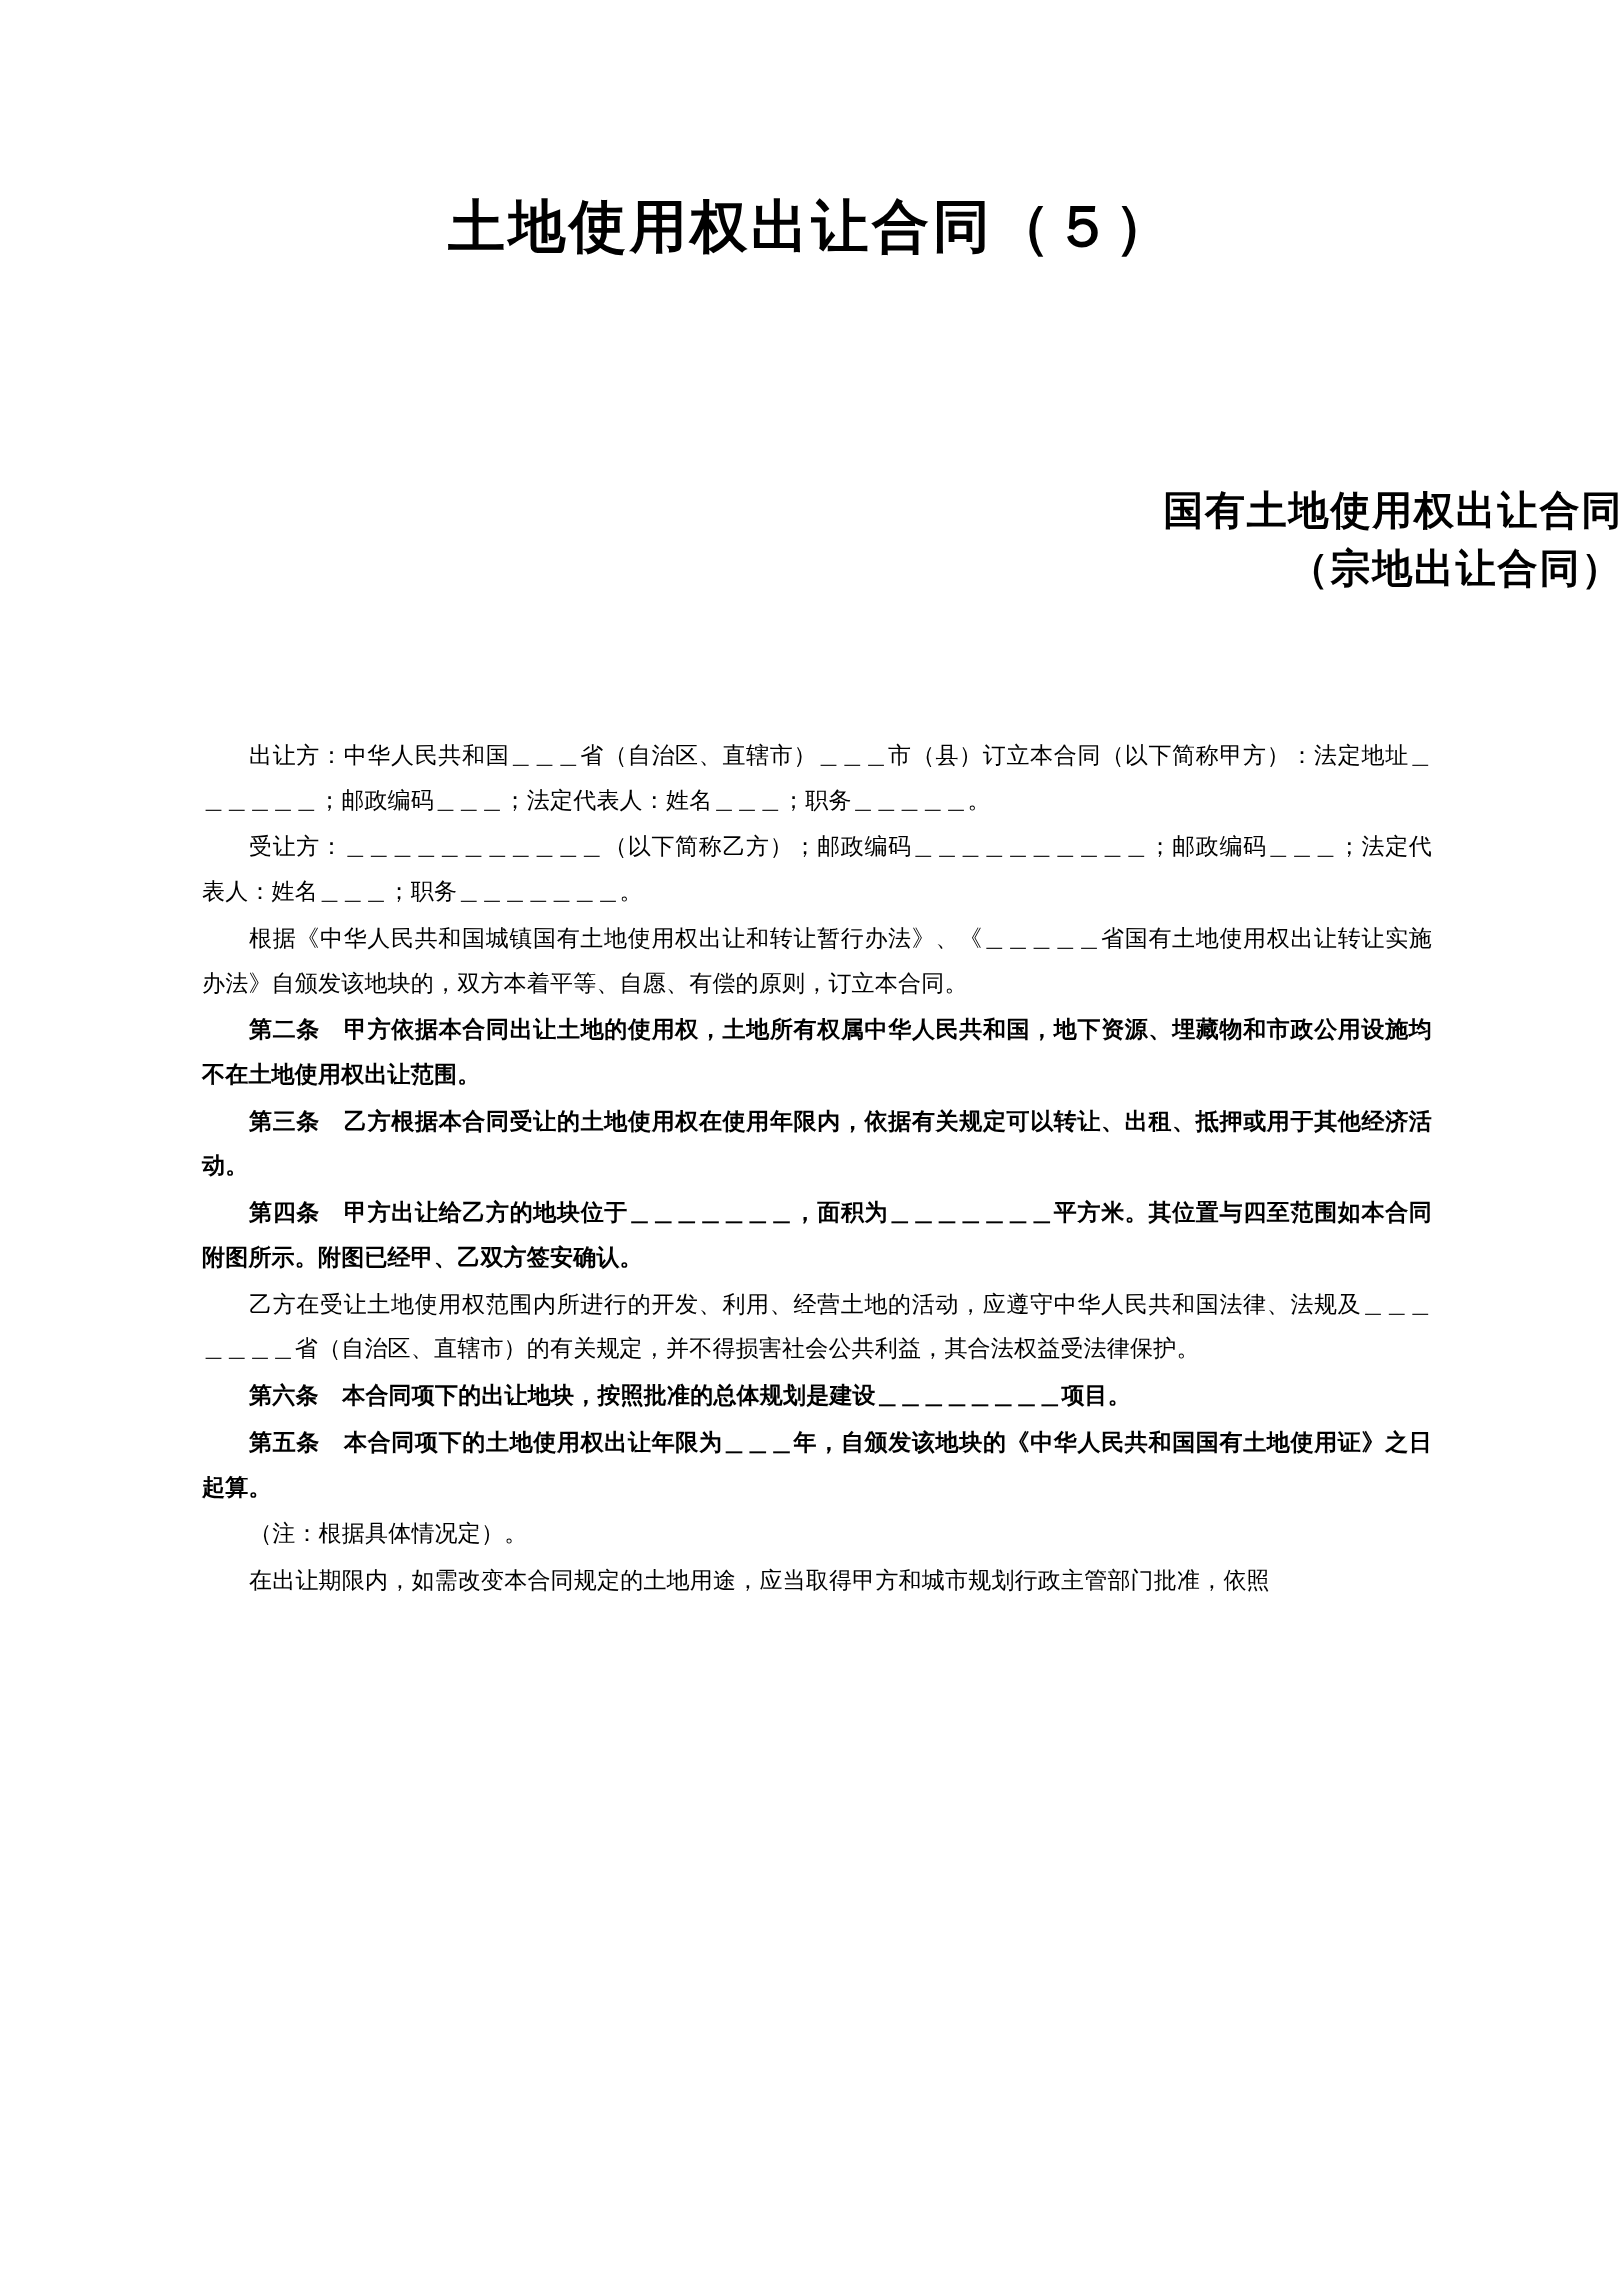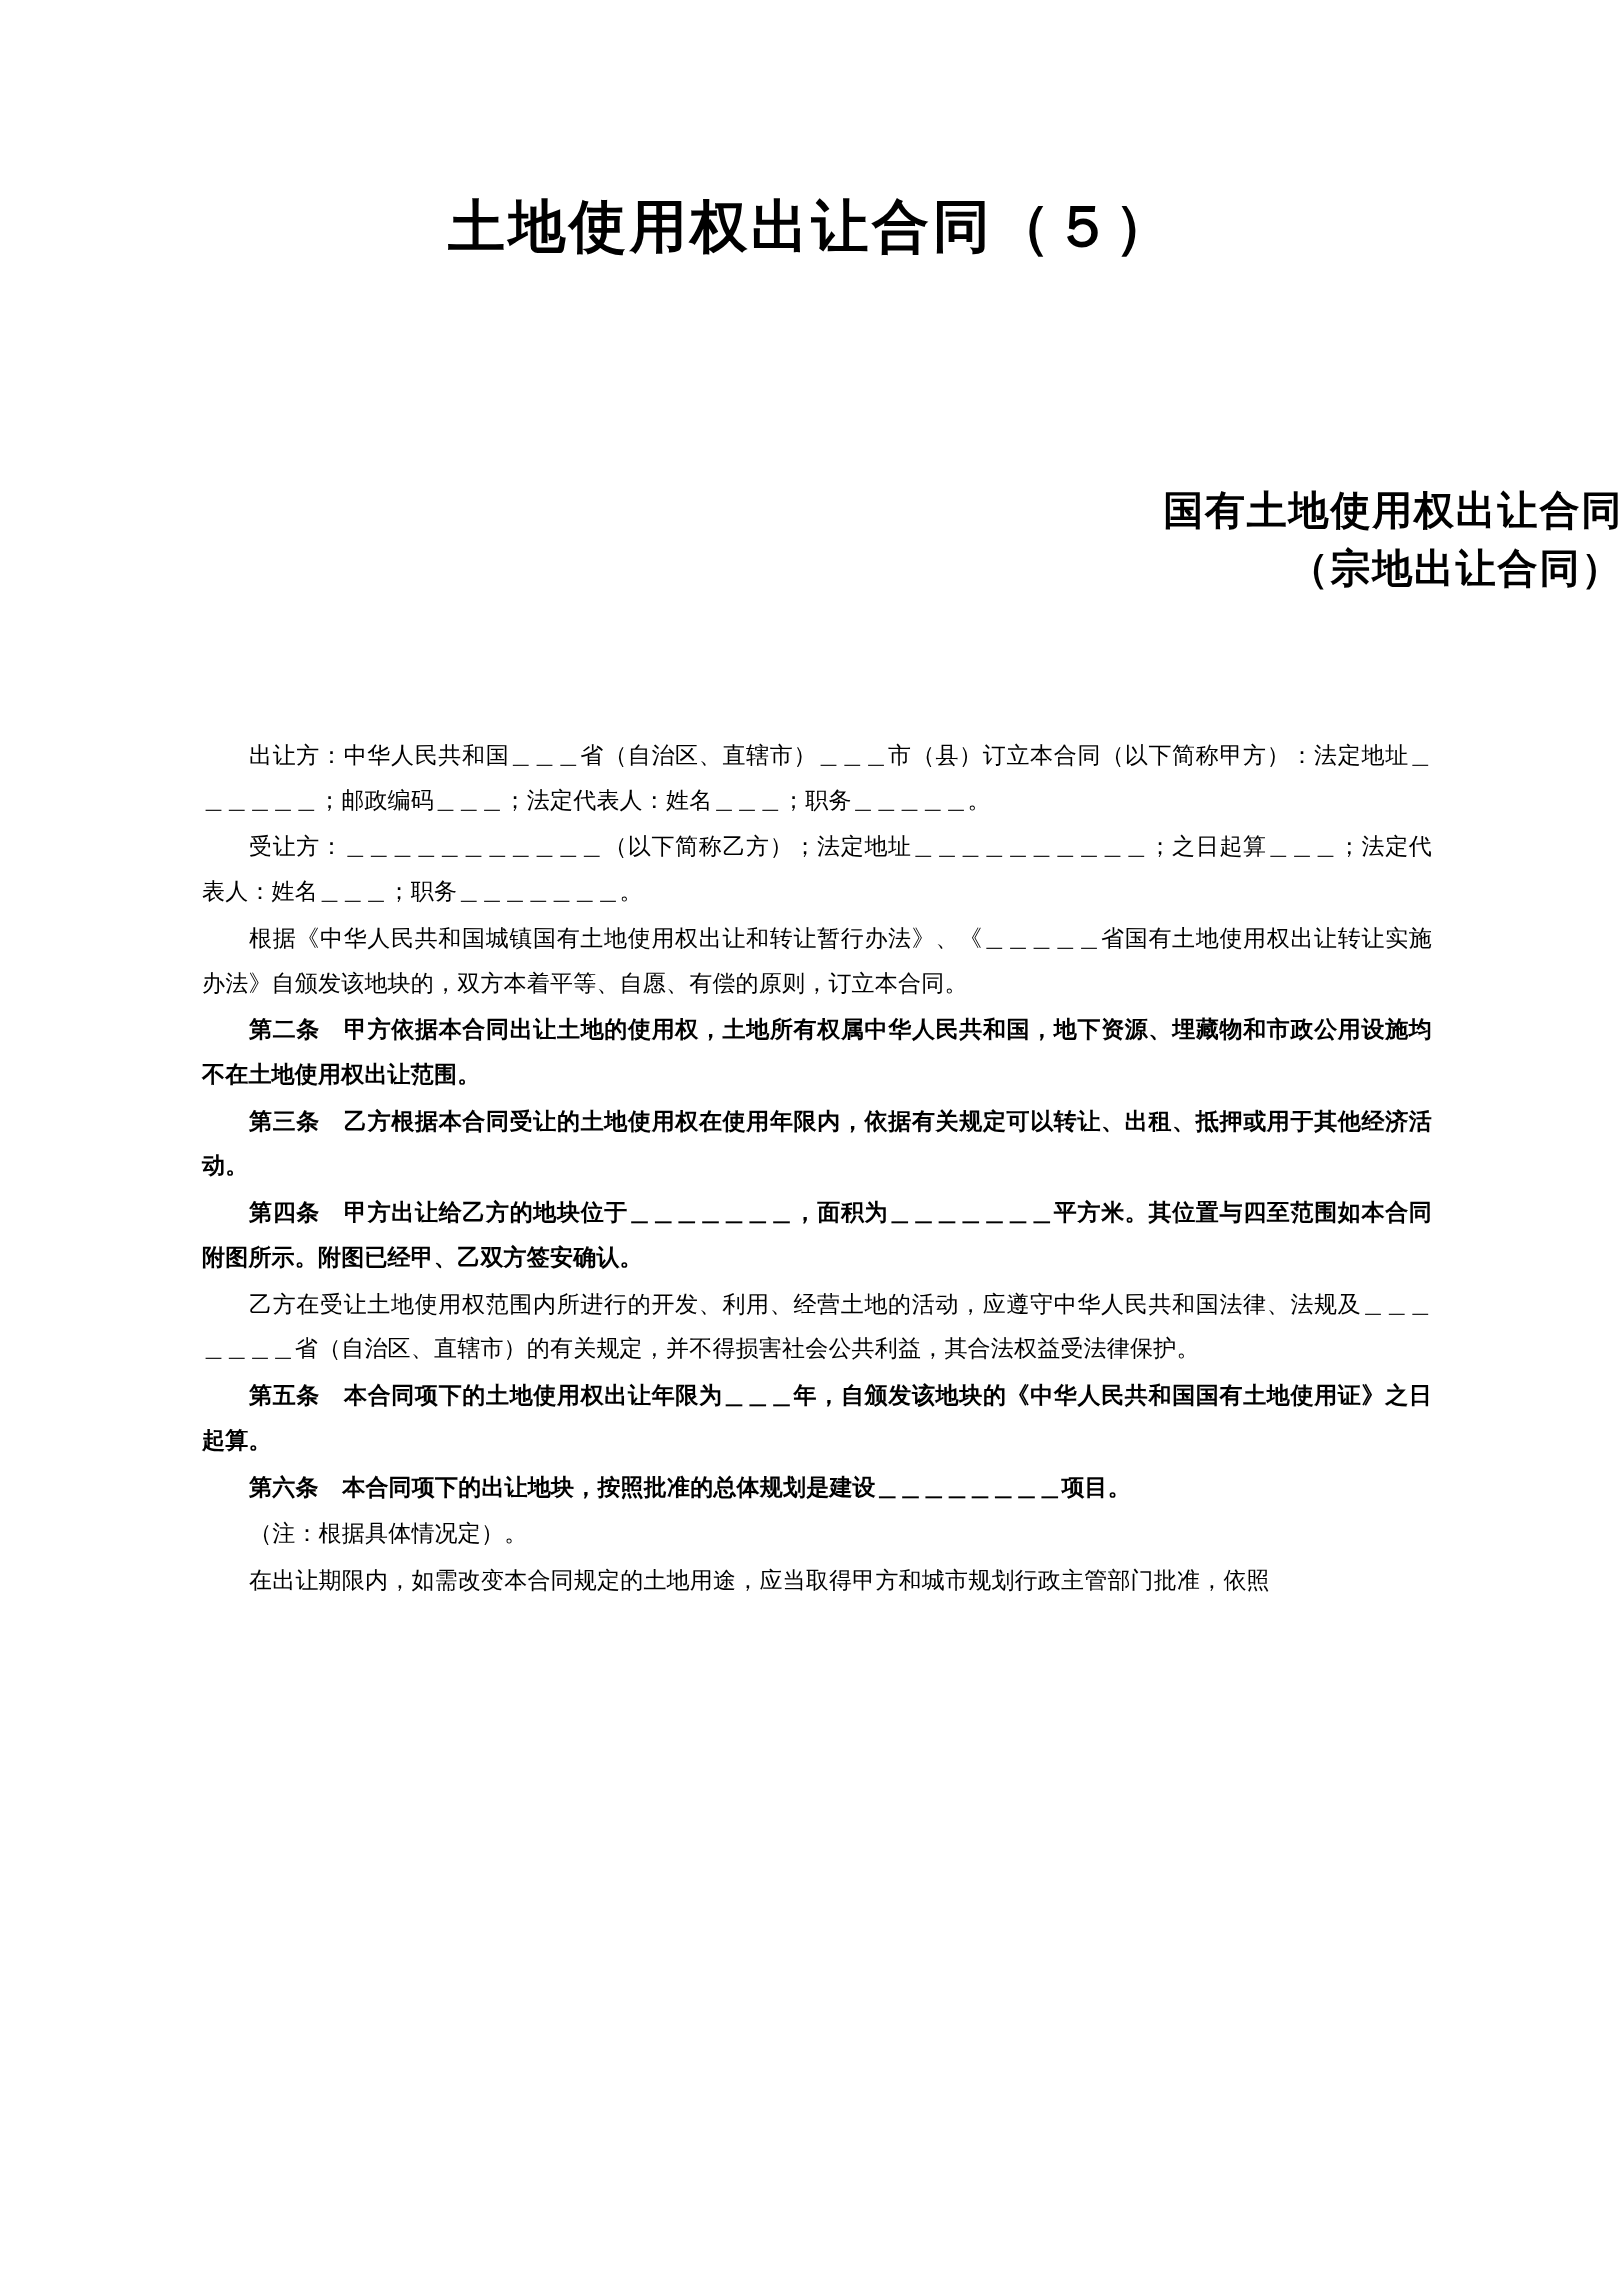--- a/index.html
+++ b/index.html
@@ -75,43 +75,43 @@
   <div class="doc-title">土地使用权出让合同（５）</div>
 
   <div class="sub-title-block">
     <div class="sub-title">国有土地使用权出让合同</div>
     <div class="sub-title">（宗地出让合同）</div>
   </div>
 
   <div class="body-block">
 
     <p class="para indent">出让方：中华人民共和国＿＿＿省（自治区、直辖市）＿＿＿市（县）订立本合同（以下简称甲方）：法定地址＿＿＿＿＿＿；邮政编码＿＿＿；法定代表人：姓名＿＿＿；职务＿＿＿＿＿。</p>
-    <p class="para indent">受让方：＿＿＿＿＿＿＿＿＿＿＿（以下简称乙方）；法定地址＿＿＿＿＿＿＿＿＿＿；之日起算＿＿＿；法定代表人：姓名＿＿＿；职务＿＿＿＿＿＿＿。</p>
+    <p class="para indent">受让方：＿＿＿＿＿＿＿＿＿＿＿（以下简称乙方）；邮政编码＿＿＿＿＿＿＿＿＿＿；邮政编码＿＿＿；法定代表人：姓名＿＿＿；职务＿＿＿＿＿＿＿。</p>
     <p class="para indent">根据《中华人民共和国城镇国有土地使用权出让和转让暂行办法》、《＿＿＿＿＿省国有土地使用权出让转让实施办法》自颁发该地块的，双方本着平等、自愿、有偿的原则，订立本合同。</p>
 
     <p class="para indent bold">
       <span class="art-label">第二条</span><span class="gap-sm"></span><span>甲方依据本合同出让土地的使用权，土地所有权属中华人民共和国，地下资源、埋藏物和市政公用设施均不在土地使用权出让范围。</span>
     </p>
 
     <p class="para indent bold">
       <span class="art-label">第三条</span><span class="gap-sm"></span><span>乙方根据本合同受让的土地使用权在使用年限内，依据有关规定可以转让、出租、抵押或用于其他经济活动。</span>
     </p>
 
     <p class="para indent bold">
       <span class="art-label">第四条</span><span class="gap-sm"></span><span>甲方出让给乙方的地块位于＿＿＿＿＿＿＿，面积为＿＿＿＿＿＿＿平方米。其位置与四至范围如本合同附图所示。附图已经甲、乙双方签安确认。</span>
     </p>
 
     <p class="para indent">乙方在受让土地使用权范围内所进行的开发、利用、经营土地的活动，应遵守中华人民共和国法律、法规及＿＿＿＿＿＿＿省（自治区、直辖市）的有关规定，并不得损害社会公共利益，其合法权益受法律保护。</p>
 
     <p class="para indent bold">
-      <span class="art-label">第五条</span><span class="gap-sm"></span><span>本合同项下的土地使用权出让年限为＿＿＿年，自颁发该地块的《中华人民共和国国有土地使用证》之日起算。</span>
+      <span class="art-label">第六条</span><span class="gap-sm"></span><span>本合同项下的出让地块，按照批准的总体规划是建设＿＿＿＿＿＿＿＿项目。</span>
     </p>
 
     <p class="para indent bold">
-      <span class="art-label">第六条</span><span class="gap-sm"></span><span>本合同项下的出让地块，按照批准的总体规划是建设＿＿＿＿＿＿＿＿项目。</span>
+      <span class="art-label">第五条</span><span class="gap-sm"></span><span>本合同项下的土地使用权出让年限为＿＿＿年，自颁发该地块的《中华人民共和国国有土地使用证》之日起算。</span>
     </p>
 
     <p class="para indent">（注：根据具体情况定）。</p>
     <p class="para indent">在出让期限内，如需改变本合同规定的土地用途，应当取得甲方和城市规划行政主管部门批准，依照</p>
 
   </div>
 </div>
 
 
 </body></html>

